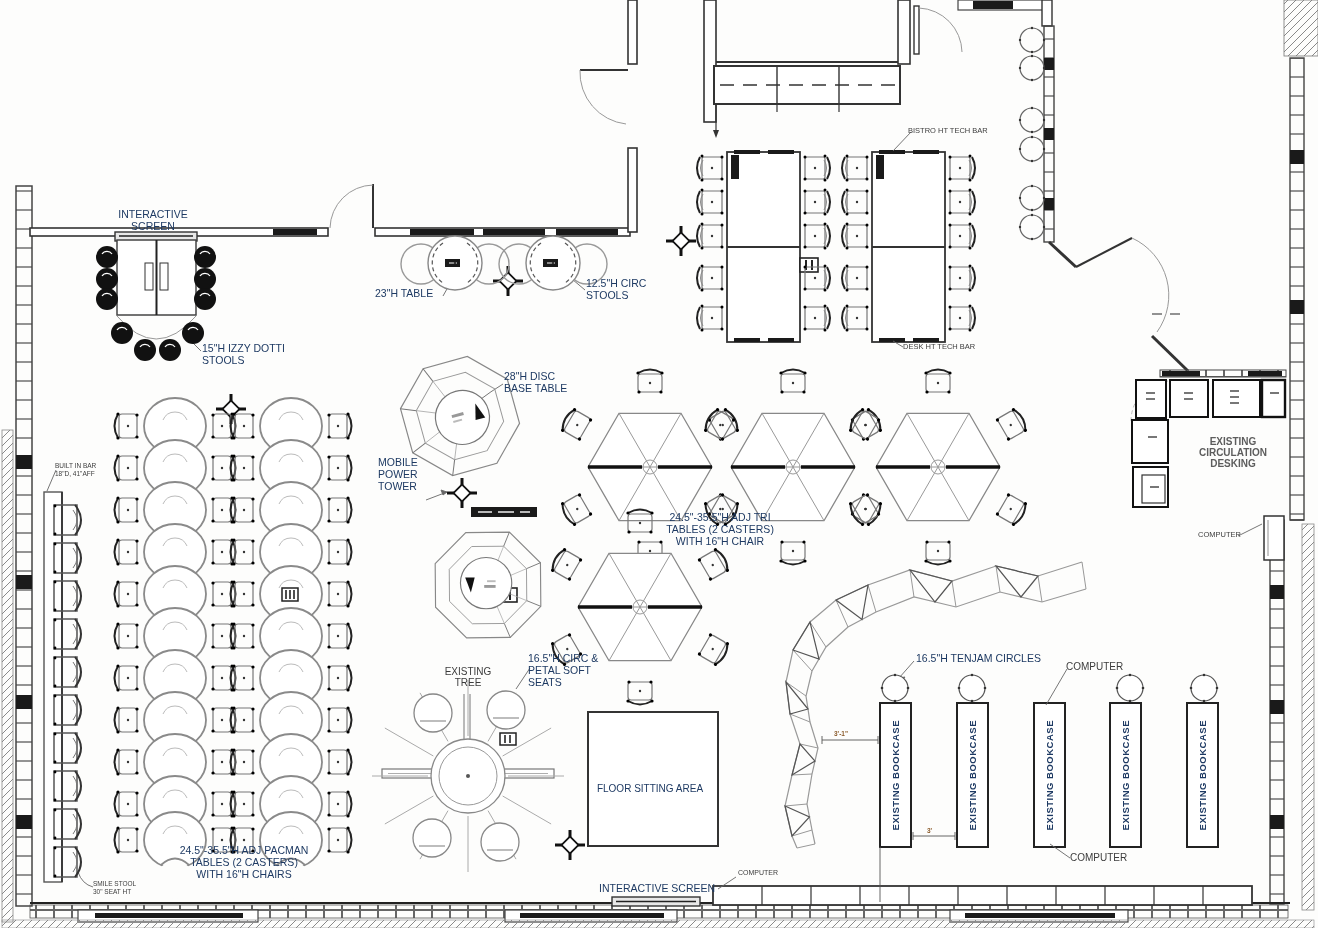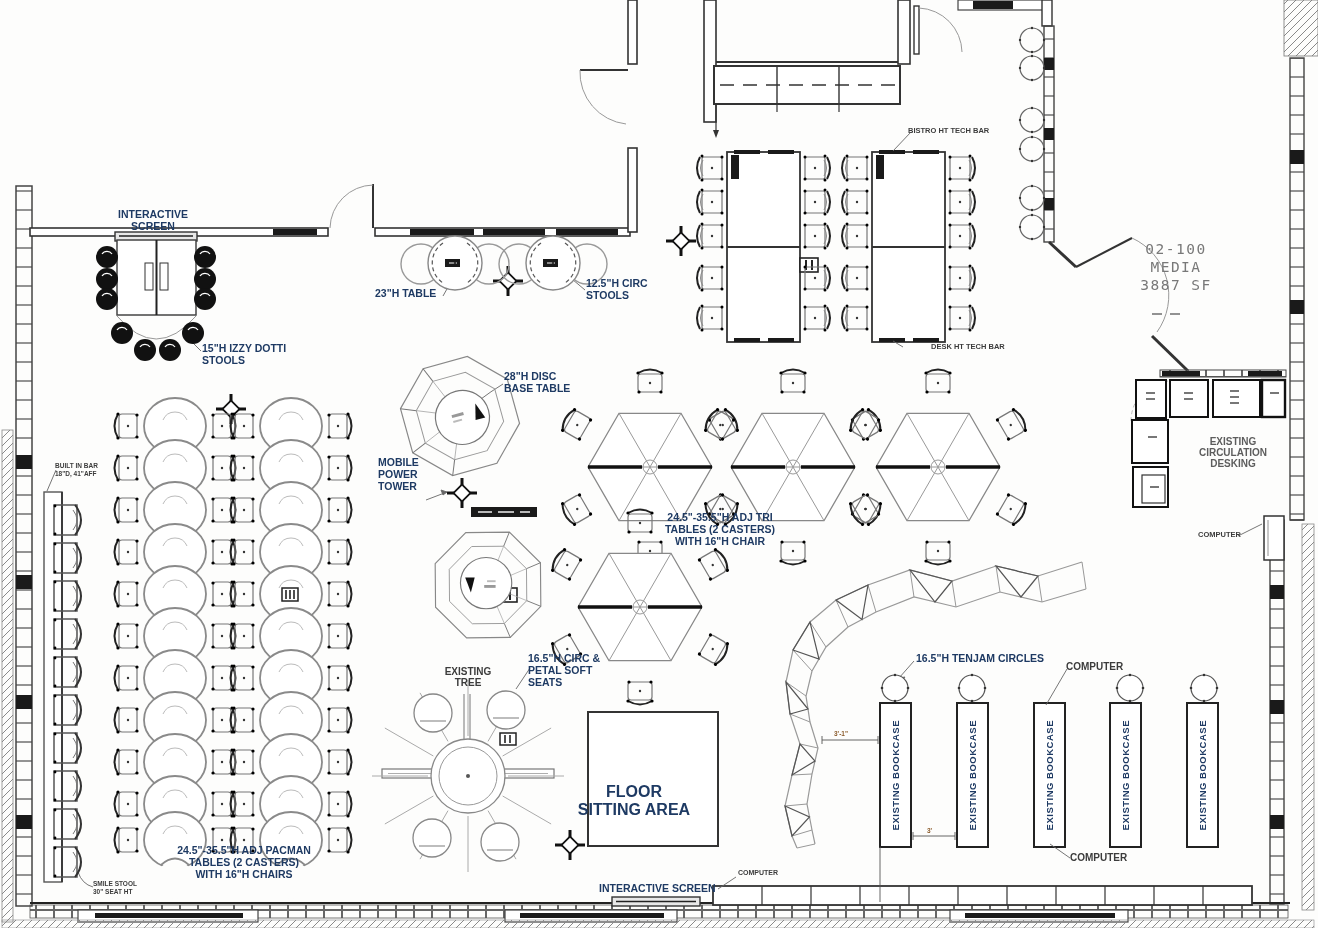--- a/index.html
+++ b/index.html
@@ -1,20 +1,20 @@
 <!DOCTYPE html>
 <html><head>
 <meta charset="utf-8">
 <style>
   html,body{margin:0;padding:0;background:#fff;}
   #stage{position:relative;width:1318px;height:928px;background:#fdfdfc;overflow:hidden;
          font-family:"Liberation Sans",sans-serif;}
   #stage svg{position:absolute;left:0;top:0;}
   .lbl{position:absolute;white-space:pre-line;line-height:1.12;color:#1e3a63;
-       font-weight:bold;font-size:10.5px;}
+       font-weight:normal;font-size:10.5px;}
   .lbl.c{text-align:center;}
   .dark{color:#3c3c3c;}
   .sm{font-size:7.5px;line-height:1.2;}
   .xs{font-size:6.5px;line-height:1.25;}
   .gray{color:#5d5d5d;font-weight:bold;font-size:10px;}
   .stamp{color:#787878;font-weight:normal;font-size:14.5px;letter-spacing:1.5px;
          line-height:1.25;font-family:"DejaVu Sans Mono","Liberation Mono",monospace;}
   .dim{color:#8a5a2a;font-weight:bold;font-size:6.5px;}
   .vbox{position:absolute;display:flex;align-items:center;justify-content:center;}
   .vbox span{writing-mode:vertical-rl;transform:rotate(180deg);font-weight:bold;
@@ -705,48 +705,43 @@
 BASE TABLE</div>
 <div class="lbl" style="left:378px;top:457px">MOBILE
 POWER
 TOWER</div>
 <div class="lbl c" style="left:660px;top:512px;width:120px">24.5"-35.5"H ADJ TRI
 TABLES (2 CASTERS)
 WITH 16"H CHAIR</div>
 <div class="lbl c" style="left:168px;top:845px;width:152px">24.5"-35.5"H ADJ PACMAN
 TABLES (2 CASTERS)
 WITH 16"H CHAIRS</div>
-<div class="lbl c" style="left:576px;top:783px;width:116px;font-size:16px">FLOOR SITTING AREA</div>
+<div class="lbl c" style="left:592px;top:783px;width:116px;font-size:10px">FLOOR SITTING AREA</div>
 <div class="lbl" style="left:916px;top:653px">16.5"H TENJAM CIRCLES</div>
 <div class="lbl" style="left:599px;top:883px">INTERACTIVE SCREEN</div>
 <div class="lbl" style="left:528px;top:653px">16.5"H CIRC &amp;
 PETAL SOFT
 SEATS</div>
 <div class="lbl c dark" style="left:438px;top:666px;width:60px;font-size:10px">EXISTING
 TREE</div>
 <div class="lbl c gray" style="left:1190px;top:436px;width:86px">EXISTING
 CIRCULATION
 DESKING</div>
 <div class="lbl dark" style="left:1066px;top:661px;font-size:10px">COMPUTER</div>
 <div class="lbl dark" style="left:1070px;top:852px;font-size:10px">COMPUTER</div>
 <div class="lbl dark sm" style="left:738px;top:869px;font-size:7px">COMPUTER</div>
 <div class="lbl dark sm" style="left:1198px;top:530px">COMPUTER</div>
 <div class="lbl dark sm" style="left:908px;top:126px">BISTRO HT TECH BAR</div>
-<div class="lbl dark sm" style="left:931px;top:342px">DESK HT TECH BAR</div>
+<div class="lbl dark sm" style="left:903px;top:342px">DESK HT TECH BAR</div>
 <div class="lbl dark xs" style="left:55px;top:462px">BUILT IN BAR
 18"D, 41"AFF</div>
 <div class="lbl dark xs" style="left:93px;top:880px">SMILE STOOL
 30" SEAT HT</div>
 <div class="dim" style="position:absolute;left:834px;top:730px">3'-1"</div>
 <div class="dim" style="position:absolute;left:927px;top:827px">3'</div>
-<div class="stamp" style="position:absolute;left:1126px;top:240px;width:100px;text-align:center">
-  <div>02-100</div>
-  <div>MEDIA</div>
-  <div>3887 SF</div>
-</div>
 <div class="vbox" style="left:880px;top:703px;width:31px;height:144px">
       <span>EXISTING BOOKCASE</span>
     </div>
 <div class="vbox" style="left:957px;top:703px;width:31px;height:144px">
       <span>EXISTING BOOKCASE</span>
     </div>
 <div class="vbox" style="left:1034px;top:703px;width:31px;height:144px">
       <span>EXISTING BOOKCASE</span>
     </div>
 <div class="vbox" style="left:1110px;top:703px;width:31px;height:144px">

